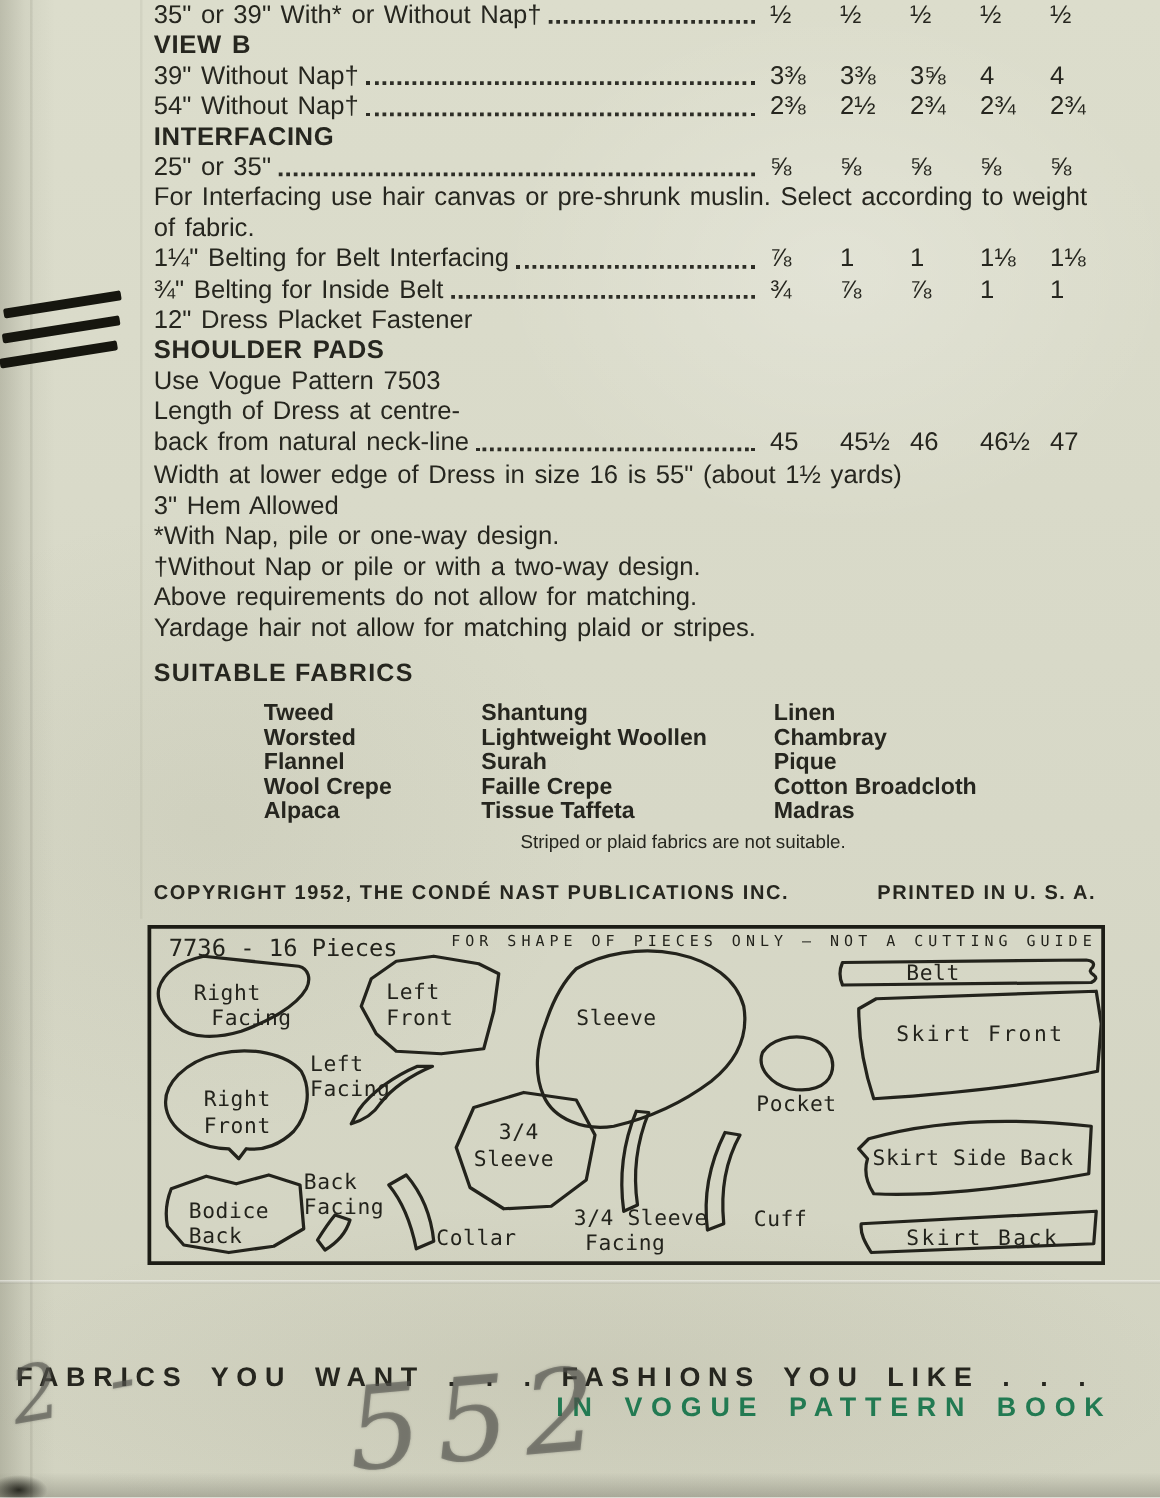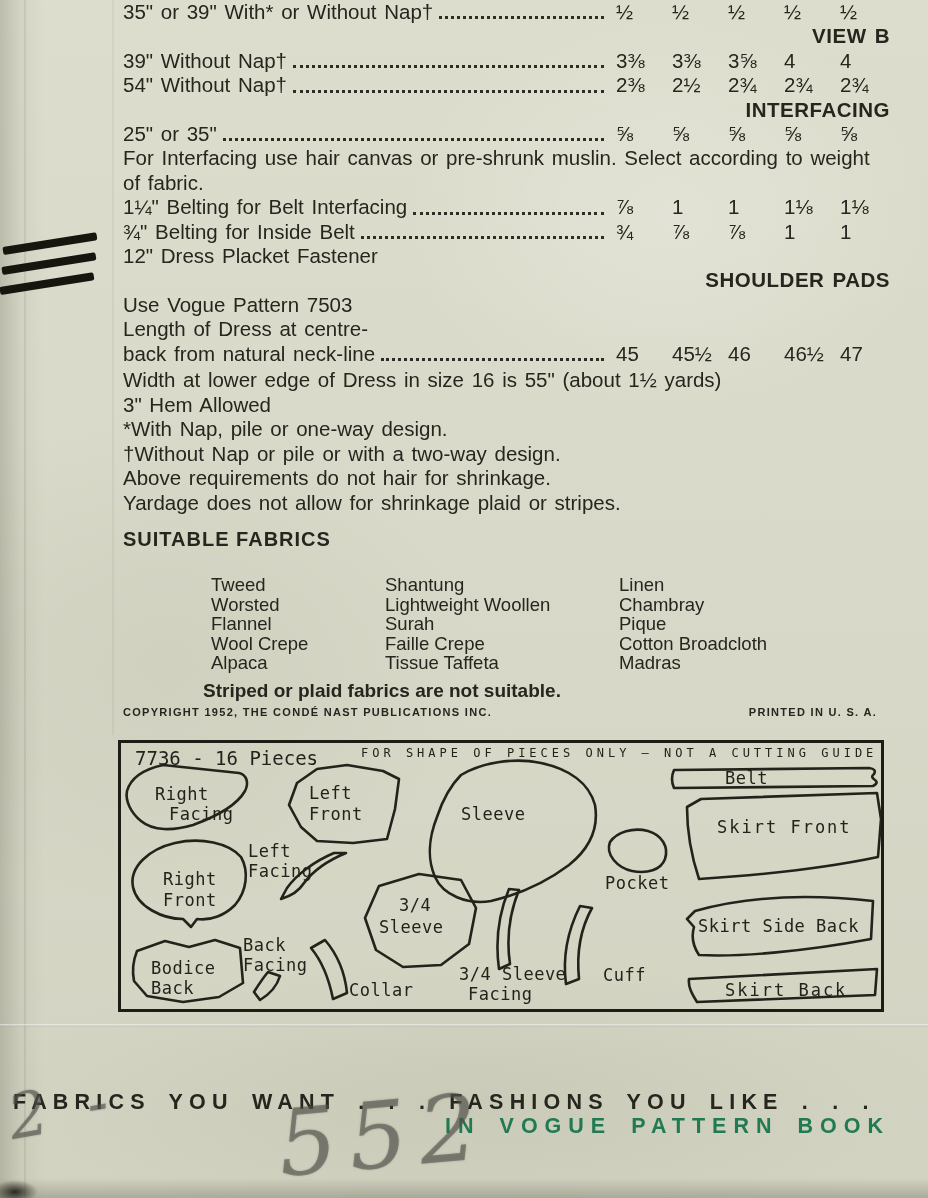--- a/index.html
+++ b/index.html
@@ -29,40 +29,40 @@
   .reg-mark{position:absolute;width:95px;height:8px;background:#16160f;border-radius:2px;
     transform:rotate(-9deg);transform-origin:left center;}
 
   
   #toptable{position:absolute;left:123px;top:0;width:767px;font-size:20.5px;line-height:24.4px;word-spacing:2px;}
   .trow{display:flex;align-items:baseline;}
   .tlabel{white-space:nowrap;flex:none;}
   .dots{flex:1;border-bottom:3px dotted #2d2d26;align-self:flex-end;margin:0 4px 5px 6px;min-width:18px;}
   .tvals{display:flex;flex:none;width:282px;}
   .tval{flex:none;width:56px;padding-left:8px;box-sizing:border-box;white-space:nowrap;}
-  .theader{font-weight:700;letter-spacing:0.5px;text-align:right;}
+  .theader{font-weight:700;letter-spacing:0.5px;}
   .ttext{white-space:normal;}
 
   
   #notes{position:absolute;left:123px;top:364px;width:780px;font-size:20.5px;line-height:24.6px;word-spacing:2px;}
   #notes .note-first{margin-top:4px;}
 
   
   #fabrics{position:absolute;left:123px;top:524px;width:767px;}
   .fab-title{text-align:left;font-weight:700;font-size:20px;letter-spacing:1px;margin-top:4px;}
-  .fab-cols{display:flex;padding-left:88px;margin-top:24px;font-size:18.5px;line-height:19.6px;}
+  .fab-cols{display:flex;padding-left:88px;margin-top:9px;font-size:18.5px;line-height:19.6px;font-weight:bold;}
   .fab-col{flex:none;}
   .fab-col:nth-child(1){width:174px;}
   .fab-col:nth-child(2){width:234px;}
   .fab-col:nth-child(3){width:270px;}
-  .fab-note{font-size:19px;margin-top:7px;padding-left:80px;font-weight:bold;}
+  .fab-note{text-align:center;font-size:15px;margin-top:7px;padding-left:80px;}
 
   
   #copyright{position:absolute;left:123px;top:706px;width:754px;display:flex;justify-content:space-between;
-    font-size:11px;font-weight:700;letter-spacing:1.3px;}
+    font-size:16px;font-weight:700;letter-spacing:1.3px;}
 
   
   #diagrambox{position:absolute;left:118px;top:740px;width:760px;height:266px;border:3px solid #1d1d16;}
   #diagrambox svg{display:block;}
   .piece{fill:none;stroke:#23231c;stroke-width:2.6;stroke-linejoin:round;stroke-linecap:round;}
   .plabel{font-family:"DejaVu Sans Mono","Liberation Mono",monospace;font-size:17px;letter-spacing:0.5px;fill:#23231c;}
   .plabel-wide{letter-spacing:2px;}
   .dtitle{font-family:"DejaVu Sans Mono","Liberation Mono",monospace;font-size:19px;fill:#23231c;}
   .dcaption{font-family:"DejaVu Sans Mono","Liberation Mono",monospace;font-size:12px;letter-spacing:4px;fill:#23231c;}
 
@@ -174,22 +174,22 @@
           <span class="tval">47</span>
         </span>
       </div>
     </div>
 
   <div id="notes">
       <div class="note-first">Width at lower edge of Dress in size 16 is 55" (about 1½ yards)</div>
       <div>3" Hem Allowed</div>
       <div>*With Nap, pile or one-way design.</div>
       <div>†Without Nap or pile or with a two-way design.</div>
-      <div>Above requirements do not hair for shrinkage.</div>
-      <div>Yardage does not allow for shrinkage plaid or stripes.</div>
+      <div>Above requirements do not allow for matching.</div>
+      <div>Yardage hair not allow for matching plaid or stripes.</div>
     </div>
 
   <div id="fabrics">
     <div class="fab-title">SUITABLE FABRICS</div>
     <div class="fab-cols">
         <div class="fab-col">
           <div>Tweed</div>
           <div>Worsted</div>
           <div>Flannel</div>
           <div>Wool Crepe</div>

